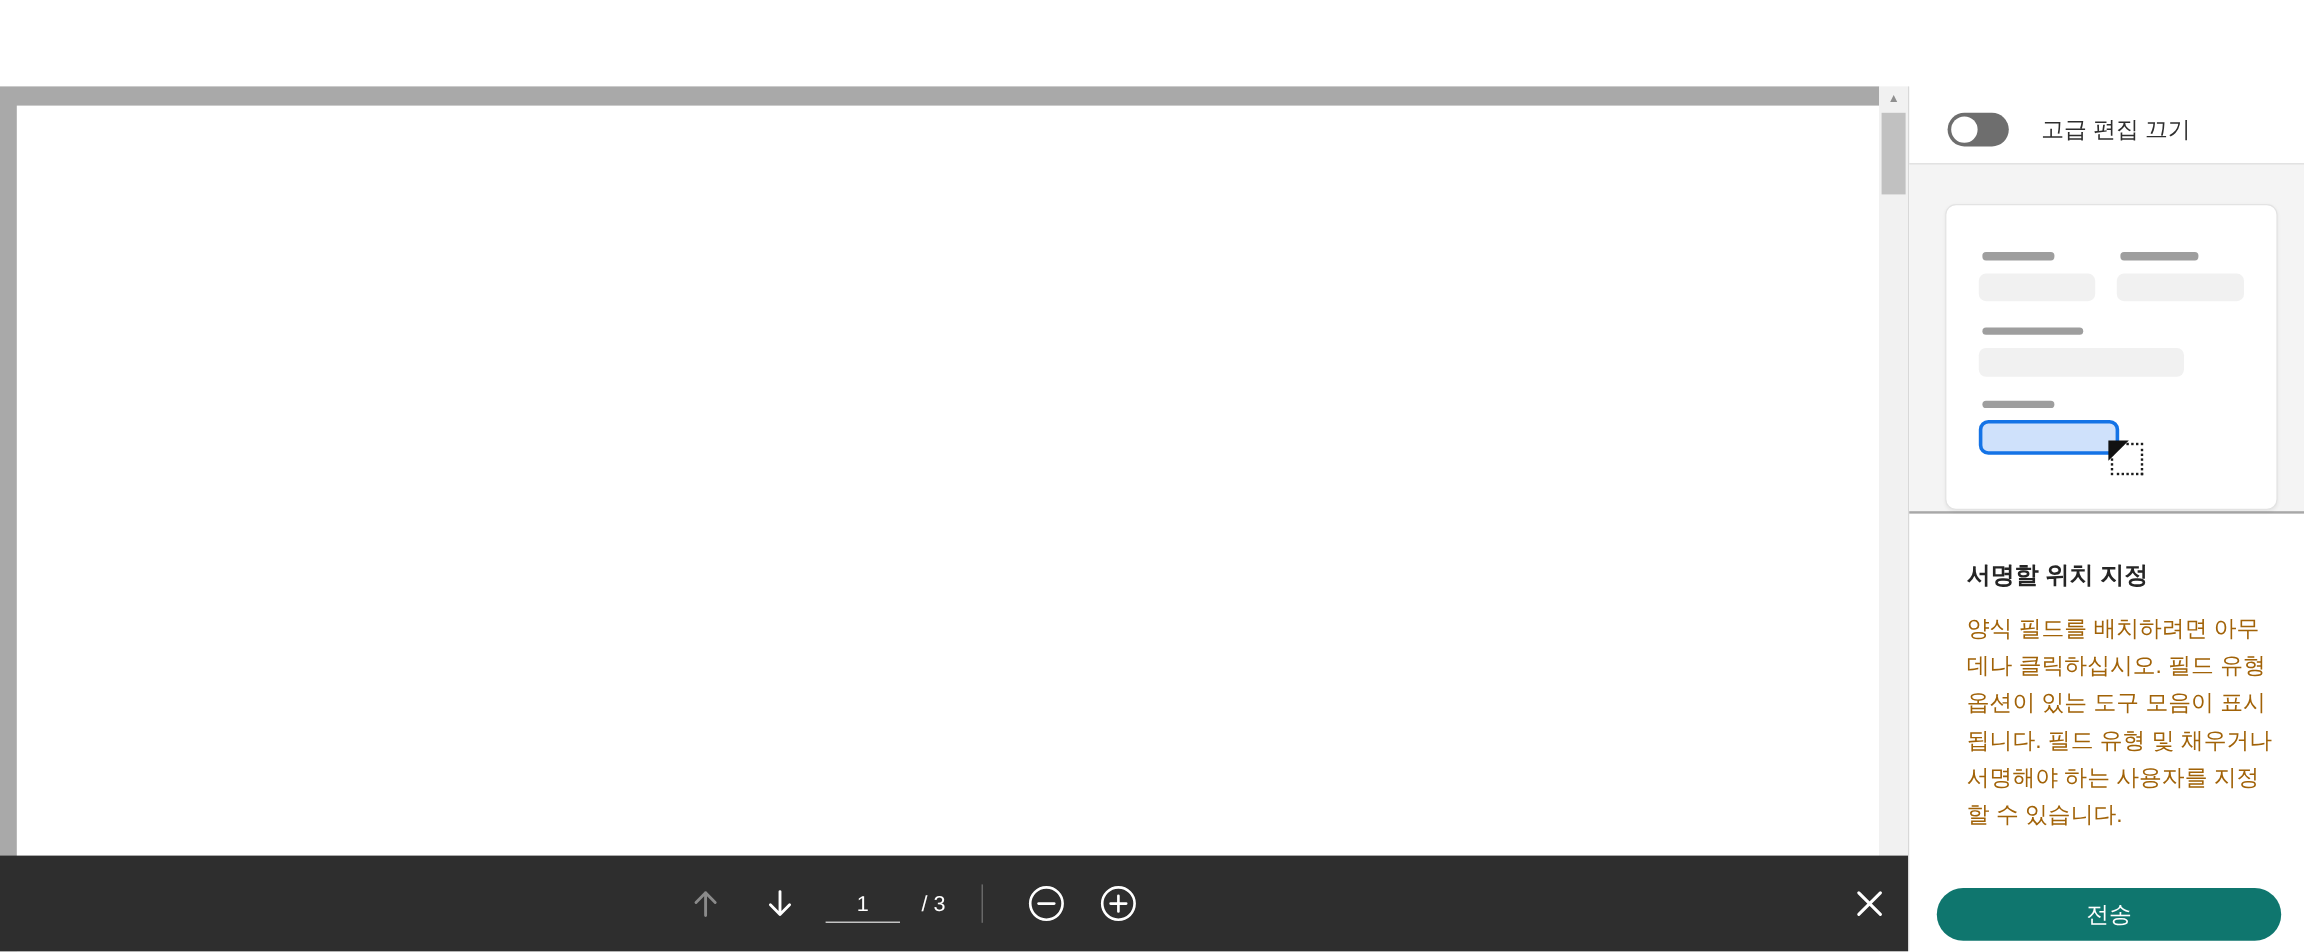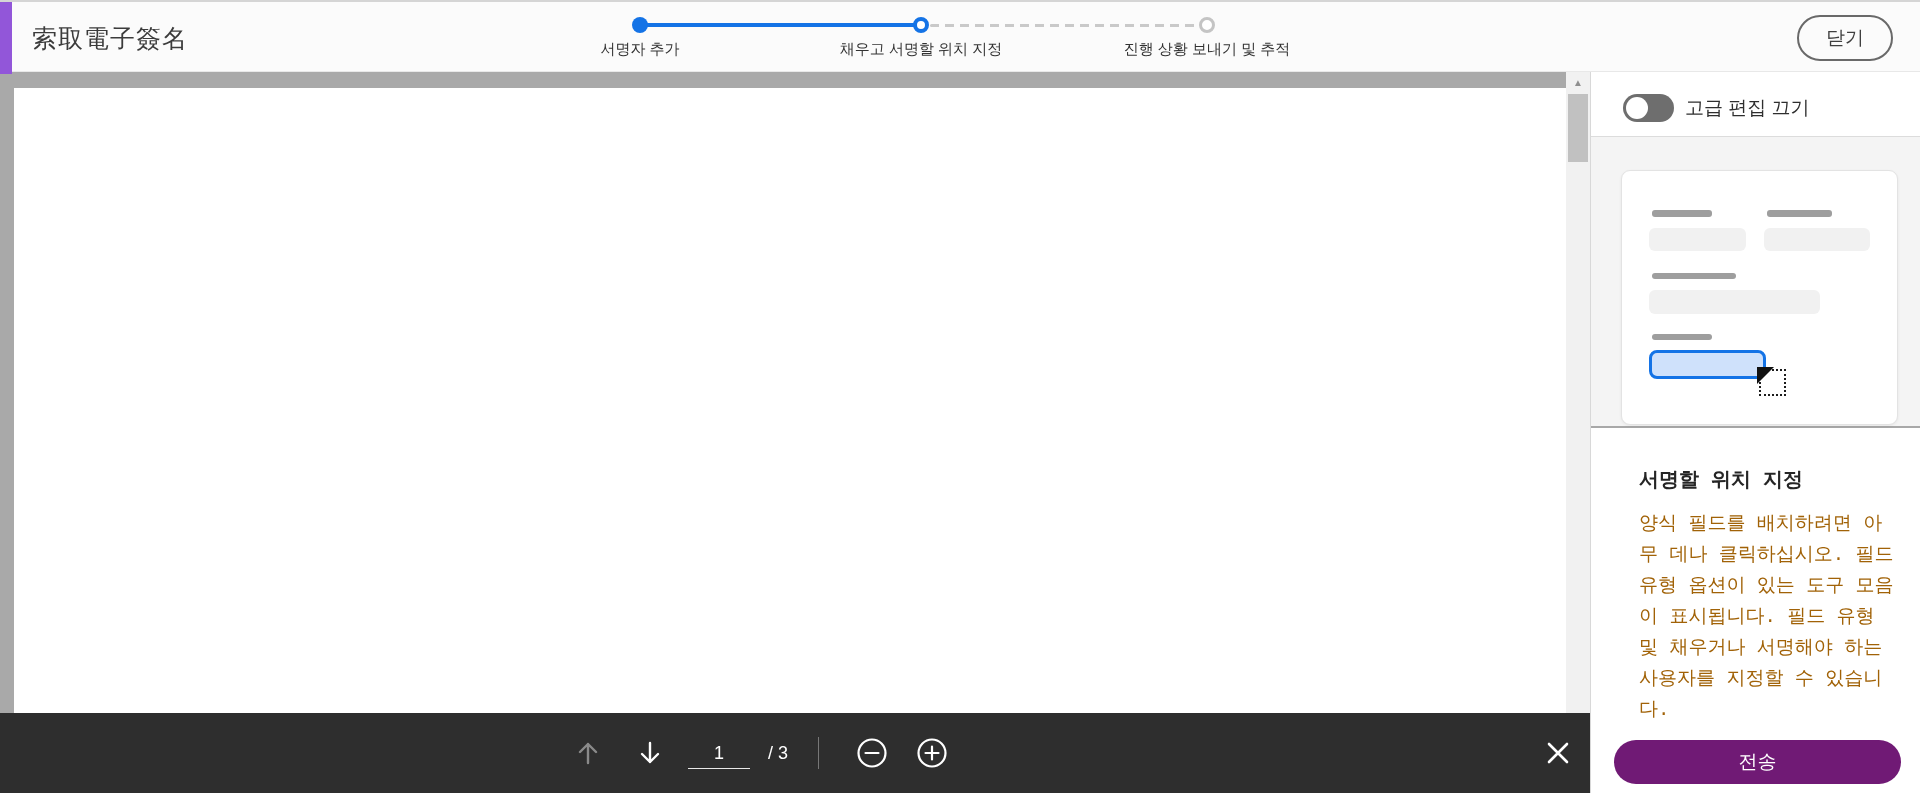--- a/index.html
+++ b/index.html
@@ -65,21 +65,21 @@
   .tb-close { left:1540px; }
 
   
   .panel { position:absolute; left:1590px; top:72px; width:330px; height:721px;
            background:#ffffff; border-left:1px solid #d8d8d8; }
   .toggle-row { position:absolute; left:32px; top:22px; display:flex; align-items:center; }
   .switch { width:51px; height:28px; border-radius:14px; background:#6e6e6e;
             position:relative; cursor:pointer; }
   .switch .knob { position:absolute; left:3px; top:3px; width:22px; height:22px;
             border-radius:50%; background:#fff; }
-  .toggle-label { margin-left:11px; font-size:19px; font-weight:500; color:#2e2e2e; }
+  .toggle-label { margin-left:27px; font-size:19px; font-weight:500; color:#2e2e2e; }
 
   .strip { position:absolute; left:0; top:64px; width:329px; height:292px;
            background:#f4f4f4; border-top:1px solid #dcdcdc; border-bottom:2px solid #a8a8a8; }
   .preview-card { position:absolute; left:30px; top:33px; width:277px; height:255px;
            background:#fff; border:1px solid #e3e3e3; border-radius:9px;
            box-shadow:0 1px 3px rgba(0,0,0,0.06); }
   .sk-line { position:absolute; height:7px; border-radius:3px; background:#9e9e9e; }
   .sk-field { position:absolute; height:23px; border-radius:6px; background:#f1f1f1; }
   .sk-l1a { left:30px; top:39px; width:60px; }
   .sk-l1b { left:145px; top:39px; width:65px; }
@@ -88,50 +88,33 @@
   .sk-l2  { left:30px; top:102px; width:84px; height:6px; }
   .sk-f3  { left:27px; top:119px; width:171px; height:24px; }
   .sk-l3  { left:30px; top:163px; width:60px; height:6px; }
   .sig-field { position:absolute; left:27px; top:179px; width:117px; height:29px;
            background:#cfe1fb; border:3px solid #1473E6; border-radius:8px; }
   .cursor-box { position:absolute; left:137px; top:198px; width:27px; height:27px;
            border:2px dotted #1c1c1c; background:#fff; }
   .cursor-arrow { position:absolute; left:-4px; top:-4px; width:0; height:0;
            border-top:17px solid #111; border-right:17px solid transparent; }
 
-  .panel-body { position:absolute; left:48px; top:394px; width:262px;font-family:Liberation Mono, monospace; }
+  .panel-body { position:absolute; left:48px; top:394px; width:262px; }
   .panel-heading { font-size:20px; font-weight:bold; color:#252525; }
   .panel-desc { margin-top:16px; font-size:19px; line-height:31px; color:#a16207; }
 
   .send-btn { position:absolute; left:23px; bottom:9px; width:287px; height:44px;
-           border:none; border-radius:22px; background:#701a75; color:#fff;
+           border:none; border-radius:22px; background:#0f766e; color:#fff;
            font-size:19px; cursor:pointer; font-family:"Liberation Sans", sans-serif; }
 </style>
 </head>
 <body>
 
 <div class="app">
 
-  <header class="header">
-    <div class="accent-bar"></div>
-    <h1 class="page-title">索取電子簽名</h1>
-
-    <div class="stepper">
-      <div class="step-line solid"></div>
-      <div class="step-line dashed"></div>
-      <div class="step-dot dot-complete"></div>
-      <div class="step-dot dot-current"></div>
-      <div class="step-dot dot-upcoming"></div>
-      <span class="step-label lbl-1">서명자 추가</span>
-      <span class="step-label lbl-2">채우고 서명할 위치 지정</span>
-      <span class="step-label lbl-3">진행 상황 보내기 및 추적</span>
-    </div>
-
-    <button class="close-pill">닫기</button>
-  </header>
 
   <div class="viewer">
     <div class="doc-page"></div>
   </div>
 
   <div class="vscroll">
     <div class="scroll-up-btn">▲</div>
     <div class="scroll-thumb"></div>
   </div>
 

